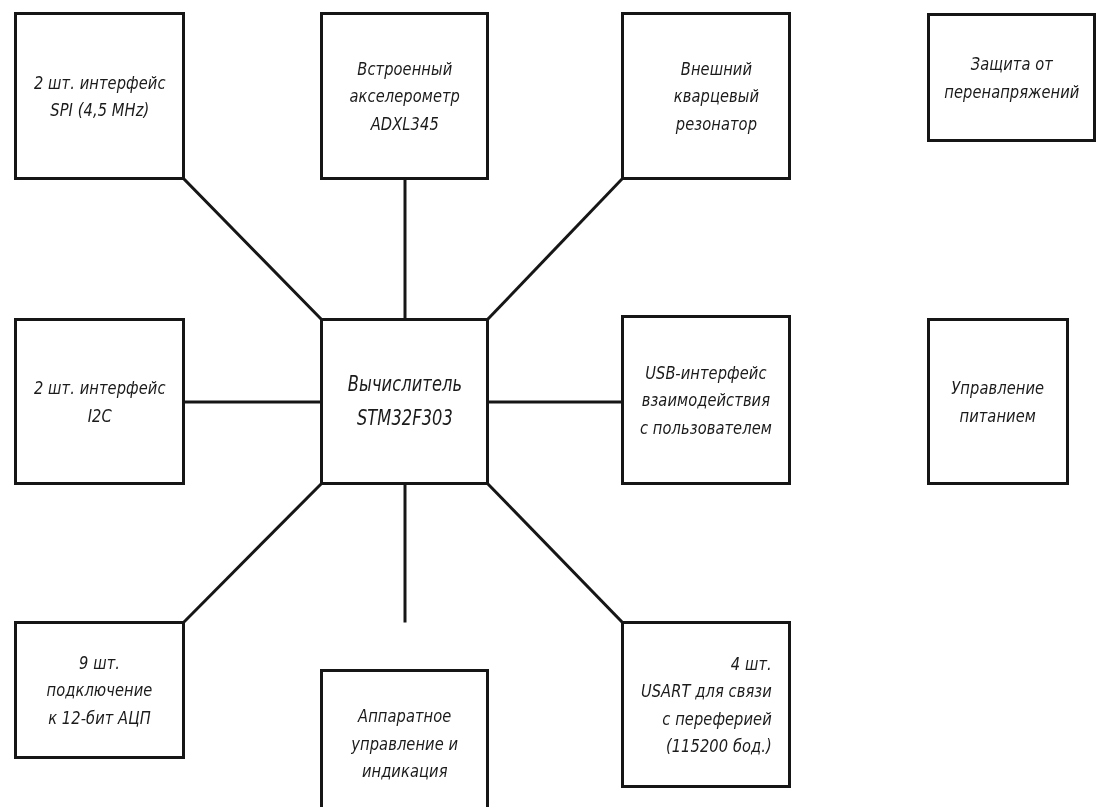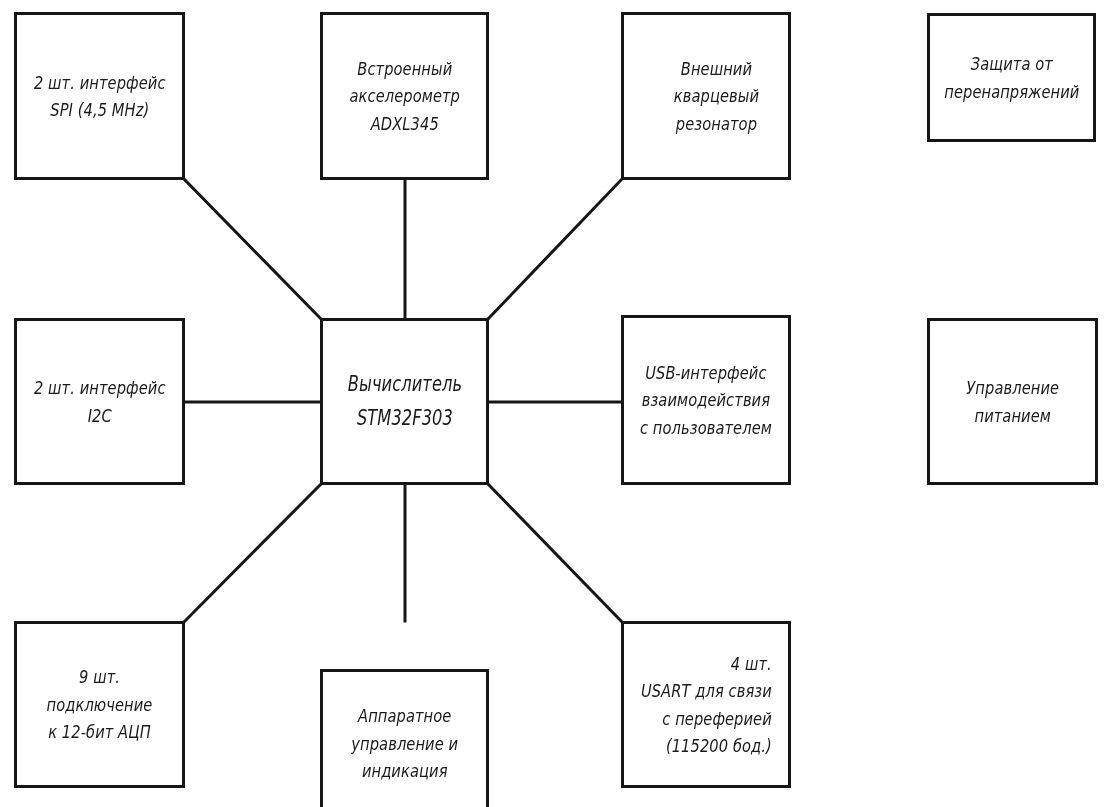--- a/index.html
+++ b/index.html
@@ -98,25 +98,25 @@
       </div>
       <div class="node-box is-center" style="left: 320px; top: 318px; width: 169px; height: 167px; text-align: center;">
         <span class="node-label">Вычислитель
 STM32F303</span>
       </div>
       <div class="node-box" style="left: 621px; top: 315px; width: 170px; height: 170px;">
         <span class="node-label">USB-интерфейс
 взаимодействия
 с пользователем</span>
       </div>
-      <div class="node-box" style="left: 927px; top: 318px; width: 171px; height: 167px;">
+      <div class="node-box" style="left: 927px; top: 318px; width: 142px; height: 167px;">
         <span class="node-label">Управление
 питанием</span>
       </div>
-      <div class="node-box" style="left: 14px; top: 621px; width: 171px; height: 167px;">
+      <div class="node-box" style="left: 14px; top: 621px; width: 171px; height: 138px;">
         <span class="node-label">9 шт. подключение
 к 12-бит АЦП</span>
       </div>
       <div class="node-box" style="left: 320px; top: 621px; width: 169px; height: 149px; margin-top: 48px;">
         <span class="node-label">Аппаратное
 управление и
 индикация</span>
       </div>
       <div class="node-box" style="left: 621px; top: 621px; width: 170px; height: 167px; text-align: right;">
         <span class="node-label">4 шт.

